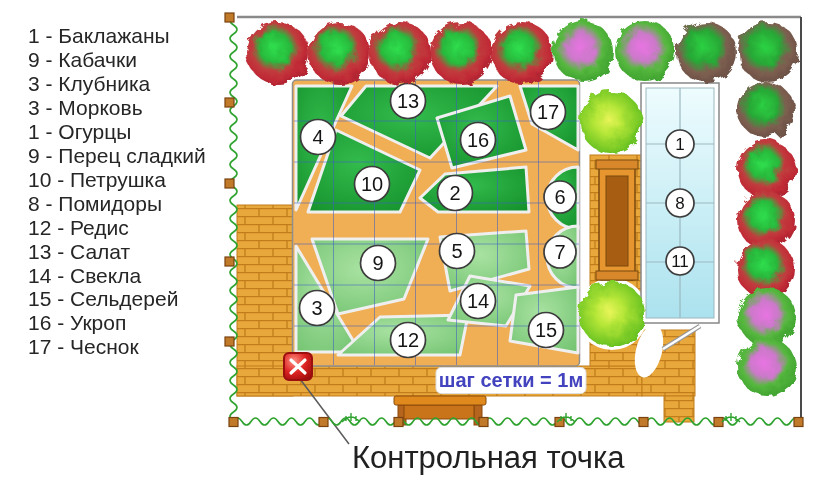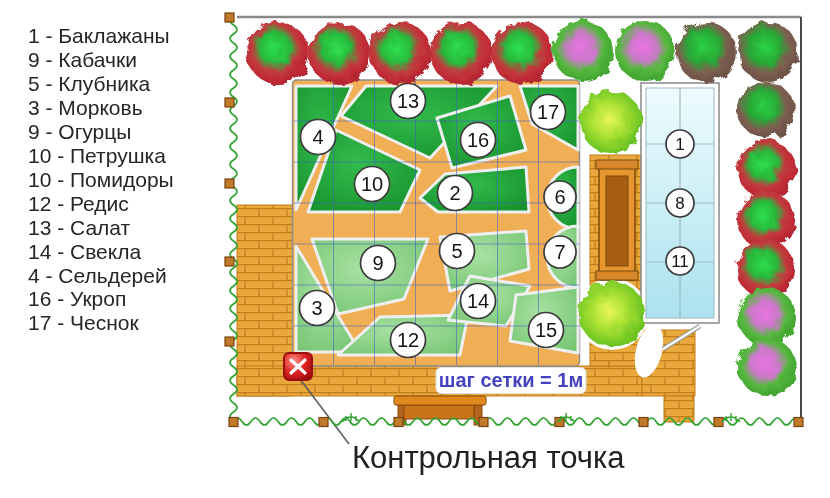--- a/index.html
+++ b/index.html
@@ -25,29 +25,30 @@
   .ghline{stroke:#9bb8c0;stroke-width:1.2;}
 </style>
 </head>
 <body>
 
 <div class="stage">
 
   <div class="legend">
     <div class="legend-item">1 - Баклажаны</div>
     <div class="legend-item">9 - Кабачки</div>
-    <div class="legend-item">5 - Клубника</div>
+    <div class="legend-item">3 - Клубника</div>
     <div class="legend-item">3 - Морковь</div>
-    <div class="legend-item">9 - Огурцы</div>
+    <div class="legend-item">1 - Огурцы</div>
+    <div class="legend-item">9 - Перец сладкий</div>
     <div class="legend-item">10 - Петрушка</div>
-    <div class="legend-item">10 - Помидоры</div>
+    <div class="legend-item">8 - Помидоры</div>
     <div class="legend-item">12 - Редис</div>
     <div class="legend-item">13 - Салат</div>
     <div class="legend-item">14 - Свекла</div>
-    <div class="legend-item">4 - Сельдерей</div>
+    <div class="legend-item">15 - Сельдерей</div>
     <div class="legend-item">16 - Укроп</div>
     <div class="legend-item">17 - Чеснок</div>
   </div>
 
   <svg id="plan-svg" class="plan-svg" width="830" height="498" viewBox="0 0 830 498">
     <defs>
       <radialGradient id="gradRed" cx="45%" cy="42%" r="60%">
         <stop offset="0%" stop-color="#2fe04e"></stop>
           <stop offset="40%" stop-color="#28b93c"></stop>
         <stop offset="62%" stop-color="#c03d3d"></stop>

